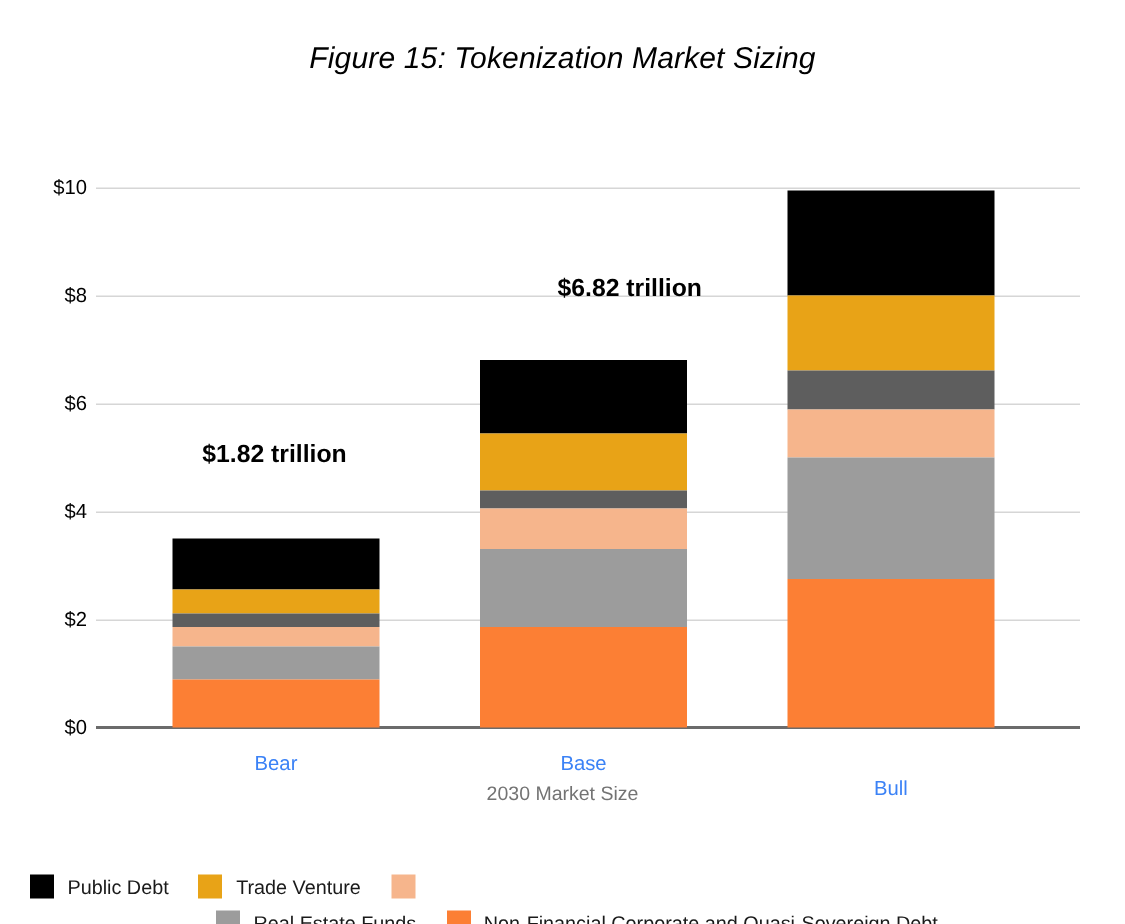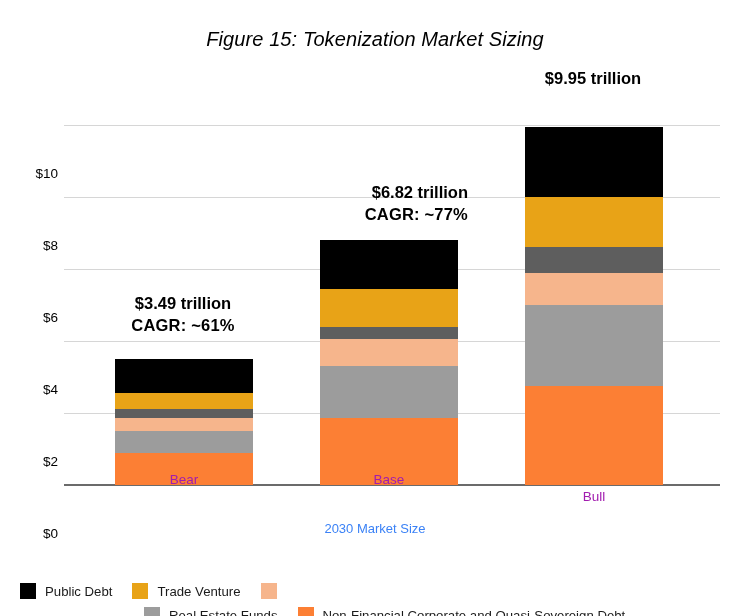--- a/index.html
+++ b/index.html
@@ -57,21 +57,20 @@
     font-size: 13.5px;
     color: #000000;
     transform: translateY(-50%);
   }
   #y-axis {
     position: absolute;
     left: 0;
     top: 125px;
     width: 58px;
     height: 360px;
-    margin-top: 48px;
   }
 
   
   .bar {
     position: absolute;
     bottom: 0;
     width: 138px;
     display: flex;
     flex-direction: column-reverse;
   }
@@ -87,34 +86,34 @@
     font-weight: bold;
     color: #000000;
     line-height: 1.32;
     white-space: nowrap;
   }
   .annot .ln2 { letter-spacing: 0.2px; }
 
   
   .xtick {
     position: absolute;
-    top: 472px;
+    top: 501px;
     width: 160px;
     text-align: center;
     font-size: 13.5px;
-    color: #a21caf;
+    color: #3b82f6;
   }
   #x-axis-title {
     position: absolute;
     top: 521px;
     left: 0;
     width: 750px;
     text-align: center;
     font-size: 13px;
-    color: #3b82f6;
+    color: #737373;
   }
 
   
   #legend {
     position: absolute;
     left: 20px;
     top: 552px;
     width: 736px;
     height: 48px;
     margin-top: 28px;
@@ -188,29 +187,26 @@
       <div class="seg" title="Non-Financial Corporate and Quasi-Sovereign Debt" style="background: rgb(252, 127, 52); height: 99px;"></div>
       <div class="seg" title="Real Estate Funds" style="background: rgb(156, 156, 156); height: 81px;"></div>
       <div class="seg" title="Private Equity and Venture Capital" style="background: rgb(246, 181, 140); height: 32.4px;"></div>
       <div class="seg" title="Securities Financing and Collateral" style="background: rgb(94, 94, 94); height: 25.2px;"></div>
       <div class="seg" title="Trade Finance" style="background: rgb(232, 163, 23); height: 50.4px;"></div>
       <div class="seg" title="Public Debt" style="background: rgb(0, 0, 0); height: 70.2px;"></div>
     </div>
 </div>
 
 <div class="annot" style="left:103px; top:293px; width:160px;">
-  <div class="ln1">$3.49  trillion</div>
-  <div class="ln2">CAGR: ~61%</div>
+  <div class="ln1">$1.82  trillion</div>
 </div>
 <div class="annot" style="left:308px; top:182px; width:160px;text-align:right;">
   <div class="ln1">$6.82  trillion</div>
-  <div class="ln2">CAGR: ~77%</div>
 </div>
 <div class="annot" style="left:513px; top:68px; width:160px;">
-  <div class="ln1">$9.95  trillion</div>
 </div>
 
 <div class="xtick" style="left:104px;">Bear</div>
 <div class="xtick" style="left:309px;">Base</div>
 <div class="xtick" style="left:514px;margin-top:17px;">Bull</div>
 
 <div id="x-axis-title">2030 Market Size</div>
 
 <div id="legend">
   <div class="legend-row" id="legend-row-1">

